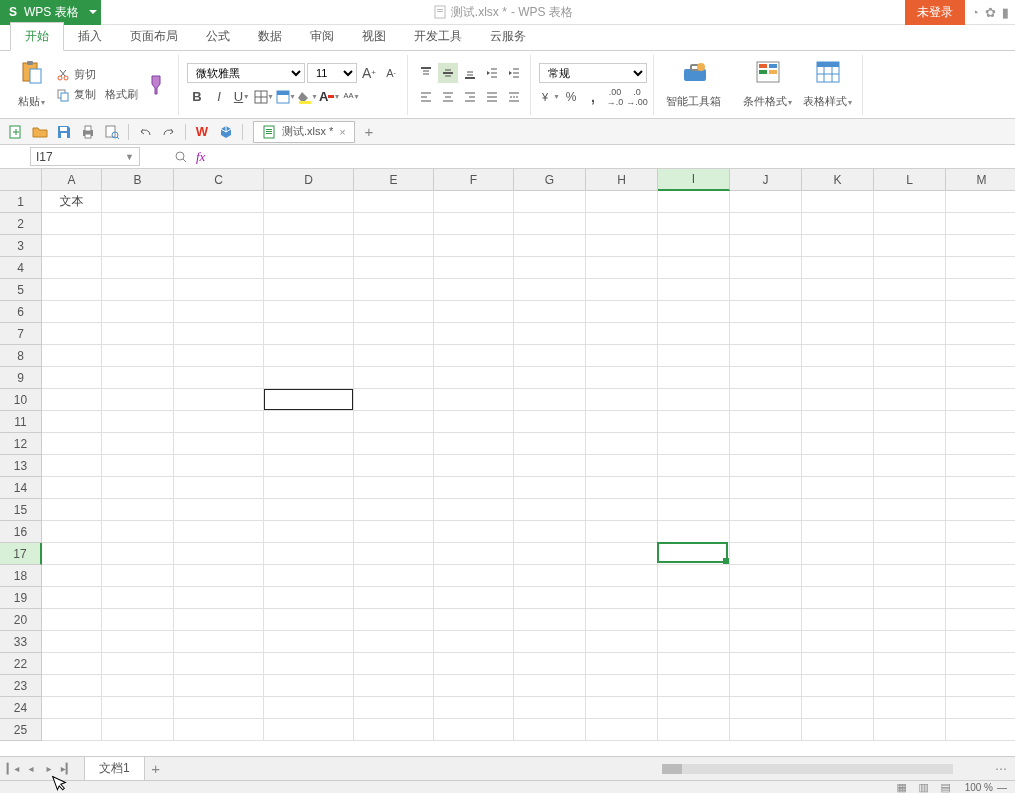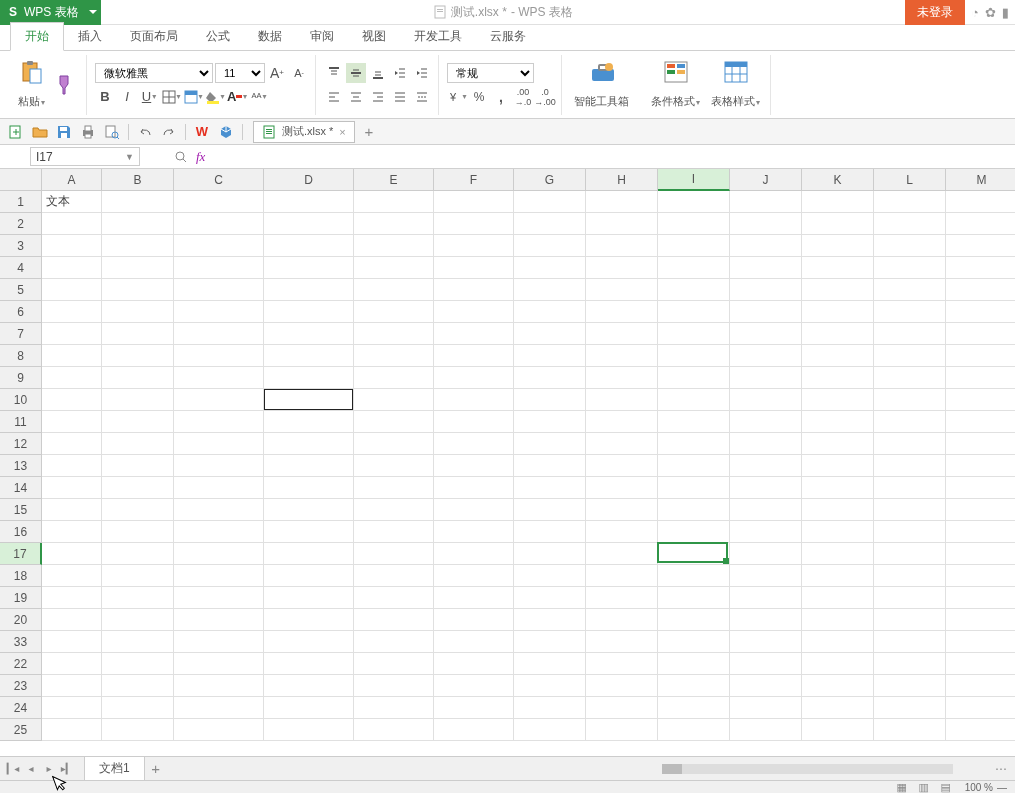--- a/index.html
+++ b/index.html
@@ -23,21 +23,21 @@
 .rib-big{display:flex;flex-direction:column;align-items:center;gap:10px;cursor:pointer;padding:2px 4px}
 .rib-big .ico{width:24px;height:24px;display:flex;align-items:center;justify-content:center;font-size:20px}
 .rib-big .lbl{font-size:11px;color:#555;white-space:nowrap}
 .rib-row{display:flex;align-items:center;gap:3px}
 .rib-col{display:flex;flex-direction:column;gap:2px}
 .rib-sm{display:flex;align-items:center;gap:3px;padding:1px 3px;cursor:pointer;font-size:11px;color:#555}
 .rib-ico{width:16px;height:16px;display:inline-flex;align-items:center;justify-content:center}
 select.rib-sel,input.rib-inp{border:1px solid #ccc;font-size:11px;height:20px;padding:0 4px;background:#fff}
 .font-sel{width:118px}
 .size-sel{width:50px}
-.fmt-sel{width:87px}
+.fmt-sel{width:108px}
 .btn-ico{width:20px;height:20px;border:none;background:transparent;cursor:pointer;display:inline-flex;align-items:center;justify-content:center;font-size:13px;color:#555}
 .dd{font-size:8px;color:#888;margin-left:1px}
 
 .qat{height:26px;background:#f5f5f5;border-bottom:1px solid #d0d0d0;display:flex;align-items:center;padding:0 6px;gap:4px}
 .qat-ico{width:20px;height:20px;display:flex;align-items:center;justify-content:center;cursor:pointer;font-size:14px}
 .qat-sep{width:1px;height:16px;background:#ccc;margin:0 2px}
 .doc-tab{display:flex;align-items:center;height:22px;background:#fff;border:1px solid #c0c0c0;padding:0 8px;gap:6px;font-size:11px;color:#555;margin-left:4px}
 .doc-tab .close{color:#999;cursor:pointer}
 .doc-add{width:20px;height:20px;display:flex;align-items:center;justify-content:center;color:#888;cursor:pointer;font-size:15px}
 
@@ -132,20 +132,46 @@
     <div class="rib-row">
       <div class="rib-big">
         <span class="ico">
           <svg width="22" height="24" viewBox="0 0 22 24">
               <rect x="2" y="3" width="14" height="18" fill="#f0b050" stroke="#b07020"></rect>
               <rect x="6" y="1" width="6" height="4" rx="1" fill="#888"></rect>
               <rect x="9" y="9" width="11" height="14" fill="#fff" stroke="#4a90d0"></rect>
             </svg>
         </span>
         <span class="lbl"><span>粘贴</span><span class="dd">▾</span></span>
+      </div>
+      <div class="rib-col">
+        <div class="rib-sm">
+          <span class="rib-ico">
+            <svg width="14" height="14" viewBox="0 0 14 14">
+                <circle cx="4" cy="10" r="2" fill="none" stroke="#e86030"></circle>
+                <circle cx="10" cy="10" r="2" fill="none" stroke="#e86030"></circle>
+                <path d="M5 8L10 2M9 8L4 2" stroke="#666"></path>
+              </svg>
+          </span>
+          <span>剪切</span>
+        </div>
+        <div class="rib-row">
+          <div class="rib-sm">
+            <span class="rib-ico">
+              <svg width="14" height="14" viewBox="0 0 14 14">
+                  <rect x="2" y="2" width="7" height="8" fill="#fff" stroke="#888"></rect>
+                  <rect x="5" y="5" width="7" height="8" fill="#fff" stroke="#4a90d0"></rect>
+                </svg>
+            </span>
+            <span>复制</span>
+          </div>
+          <div class="rib-sm">
+            <span>格式刷</span>
+          </div>
+        </div>
       </div>
       <div class="rib-big" style="margin-left:-4px">
         <span class="ico">
           <svg width="20" height="22" viewBox="0 0 20 22">
               <path d="M6 2h8v8l-3 4v6h-2v-6l-3-4z" fill="#c080d0" stroke="#8040a0"></path>
             </svg>
         </span>
       </div>
     </div>
   </div>
@@ -468,21 +494,21 @@
       <div class="row-h">19</div>
       <div class="row-h">20</div>
       <div class="row-h">33</div>
       <div class="row-h">22</div>
       <div class="row-h">23</div>
       <div class="row-h">24</div>
       <div class="row-h">25</div>
     </div>
   <div class="cells" id="cells">
       <div class="cell-row">
-        <div class="cell" style="width: 60px;">文本</div>
+        <div class="cell" style="width: 60px; text-align: center;">文本</div>
         <div class="cell" style="width: 72px;"></div>
         <div class="cell" style="width: 90px;"></div>
         <div class="cell" style="width: 90px;"></div>
         <div class="cell" style="width: 80px;"></div>
         <div class="cell" style="width: 80px;"></div>
         <div class="cell" style="width: 72px;"></div>
         <div class="cell" style="width: 72px;"></div>
         <div class="cell" style="width: 72px;"></div>
         <div class="cell" style="width: 72px;"></div>
         <div class="cell" style="width: 72px;"></div>

